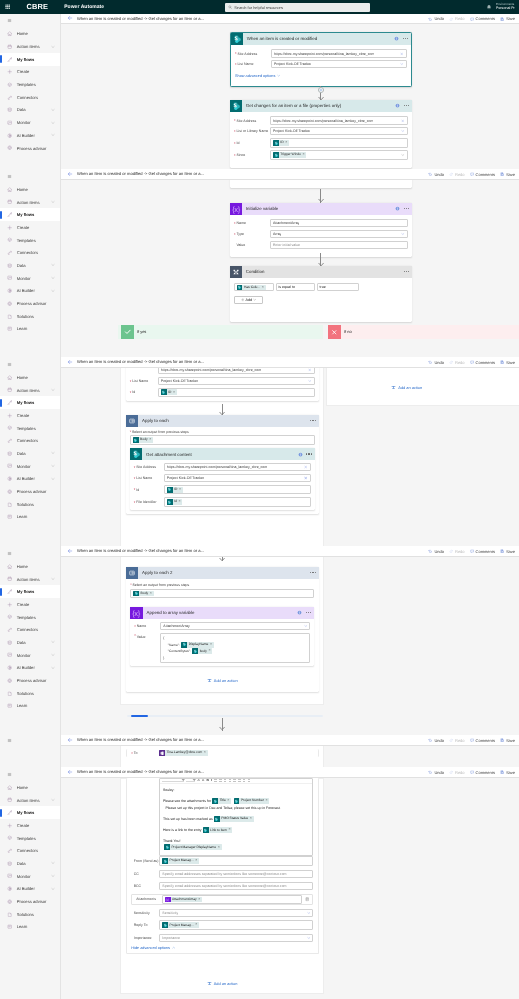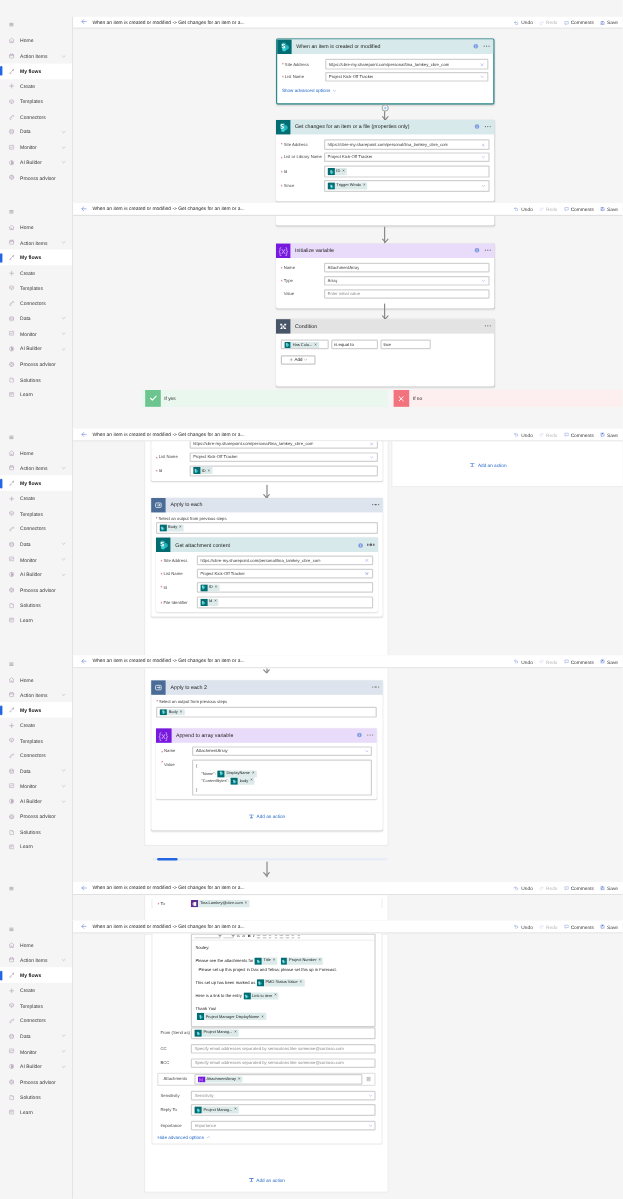--- a/index.html
+++ b/index.html
@@ -301,20 +301,42 @@
           <rect x="16.6" y="9.3" width="5.4" height="5.4" rx="0.6"></rect>
           <rect x="2" y="16.6" width="5.4" height="5.4" rx="0.6"></rect>
           <rect x="9.3" y="16.6" width="5.4" height="5.4" rx="0.6"></rect>
           <rect x="16.6" y="16.6" width="5.4" height="5.4" rx="0.6"></rect>
         </g>
       </symbol>
 </defs>
   </svg>
 <div id="root">
 <div class="shot" style="height:169px">
+<div class="topbar">
+        <div class="waffle">
+          <svg viewBox="0 0 24 24" style="color:#cfd8d8">
+            <use href="#i-waffle"></use>
+          </svg>
+        </div>
+        <div class="brand">CBRE</div>
+        <div class="appname">Power Automate</div>
+        <div class="topsearch">
+          <svg viewBox="0 0 24 24" style="color:#4a4a4a">
+            <use href="#i-search"></use>
+          </svg>
+          <span>Search for helpful resources</span>
+        </div>
+        <svg class="bell" viewBox="0 0 24 24" style="color:#9fb2b2">
+          <use href="#i-bell"></use>
+        </svg>
+        <div class="envwrap">
+          <div class="l1">Environments</div>
+          <div class="l2">Personal Pr</div>
+        </div>
+      </div>
 <div class="sidenav" style="top:13.5px;height:155.5px">
 <div class="sn-ham">
           <svg viewBox="0 0 24 24" style="color:#8d8d8d">
             <use href="#i-ham"></use>
           </svg>
         </div>
 <div class="sn-item">
 <span class="ic">
             <svg viewBox="0 0 24 24" style="color:#9b7fa0">
               <use href="#i-home"></use>

